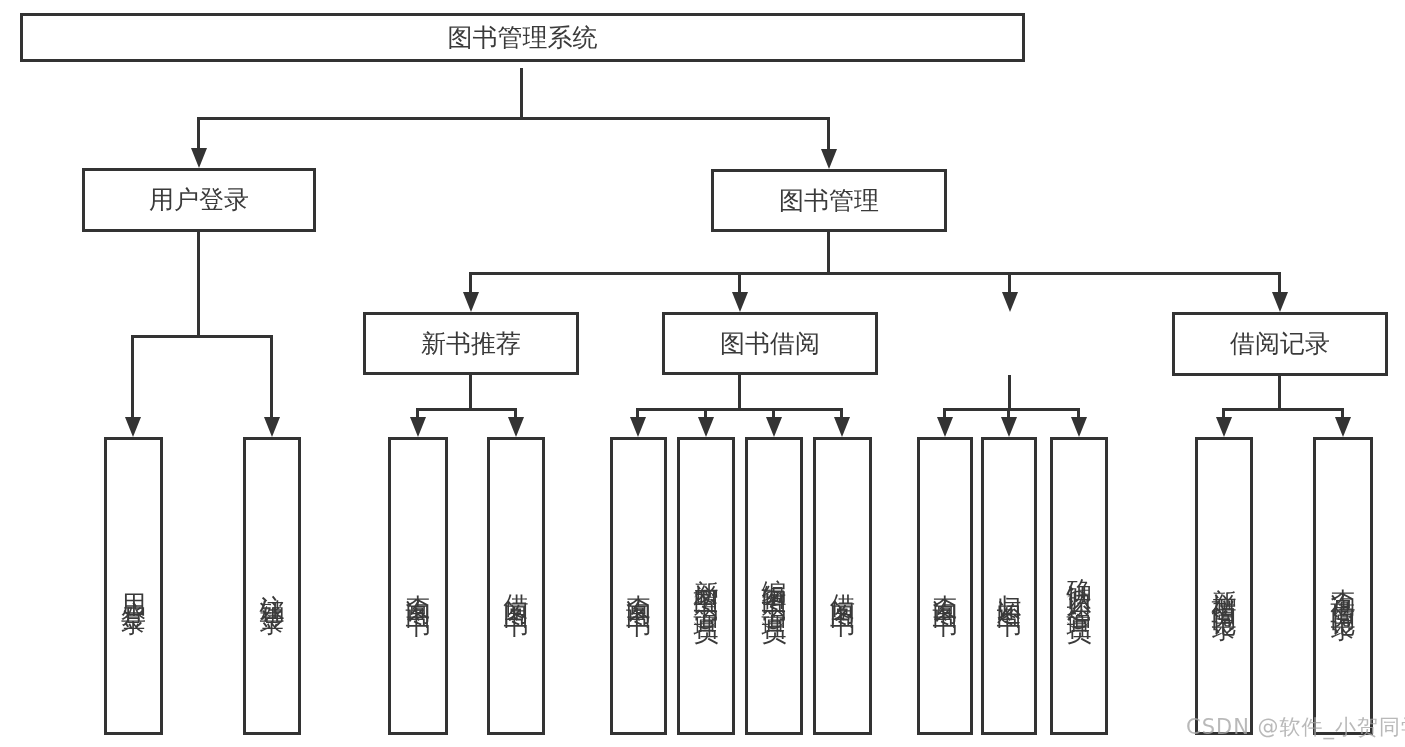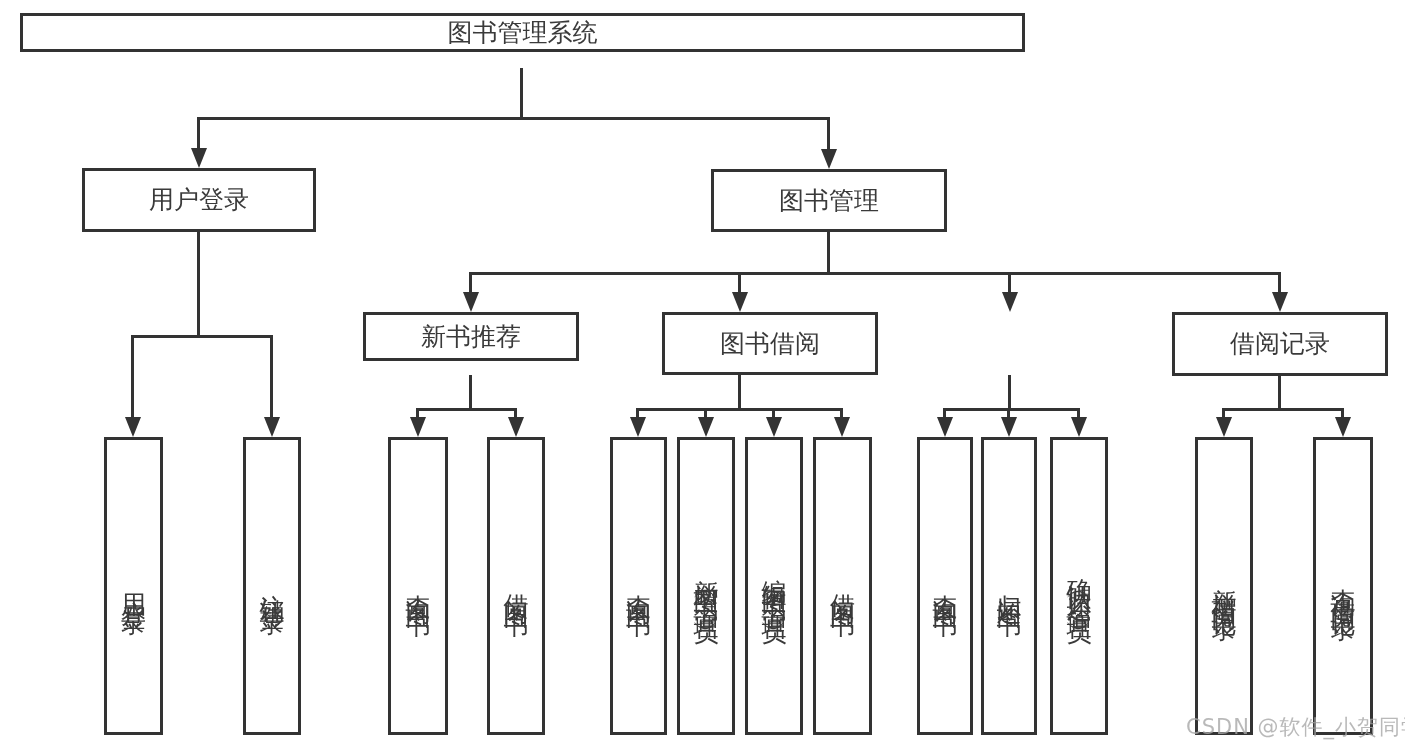--- a/index.html
+++ b/index.html
@@ -51,32 +51,32 @@
     color:var(--watermark, #a8a8a8);
     opacity:.8;
     z-index:5;
   }
 </style>
 </head>
 <body>
 
 <div class="canvas">
 
-  <div class="node" style="left:20px;top:13px;width:1005px;height:39px">
+  <div class="node" style="left:20px;top:13px;width:1005px;height:49px">
     <span class="lbl">图书管理系统</span>
   </div>
 
   <div class="node" style="left:82px;top:168px;width:234px;height:64px">
     <span class="lbl">用户登录</span>
   </div>
   <div class="node" style="left:711px;top:169px;width:236px;height:63px">
     <span class="lbl">图书管理</span>
   </div>
 
-  <div class="node" style="left:363px;top:312px;width:216px;height:49px">
+  <div class="node" style="left:363px;top:312px;width:216px;height:63px">
     <span class="lbl">新书推荐</span>
   </div>
   <div class="node" style="left:662px;top:312px;width:216px;height:63px">
     <span class="lbl">图书借阅</span>
   </div>
   <div class="node" style="left:1172px;top:312px;width:216px;height:64px">
     <span class="lbl">借阅记录</span>
   </div>
 
   <div class="node v" style="left:104px;top:437px;width:59px;height:298px">

